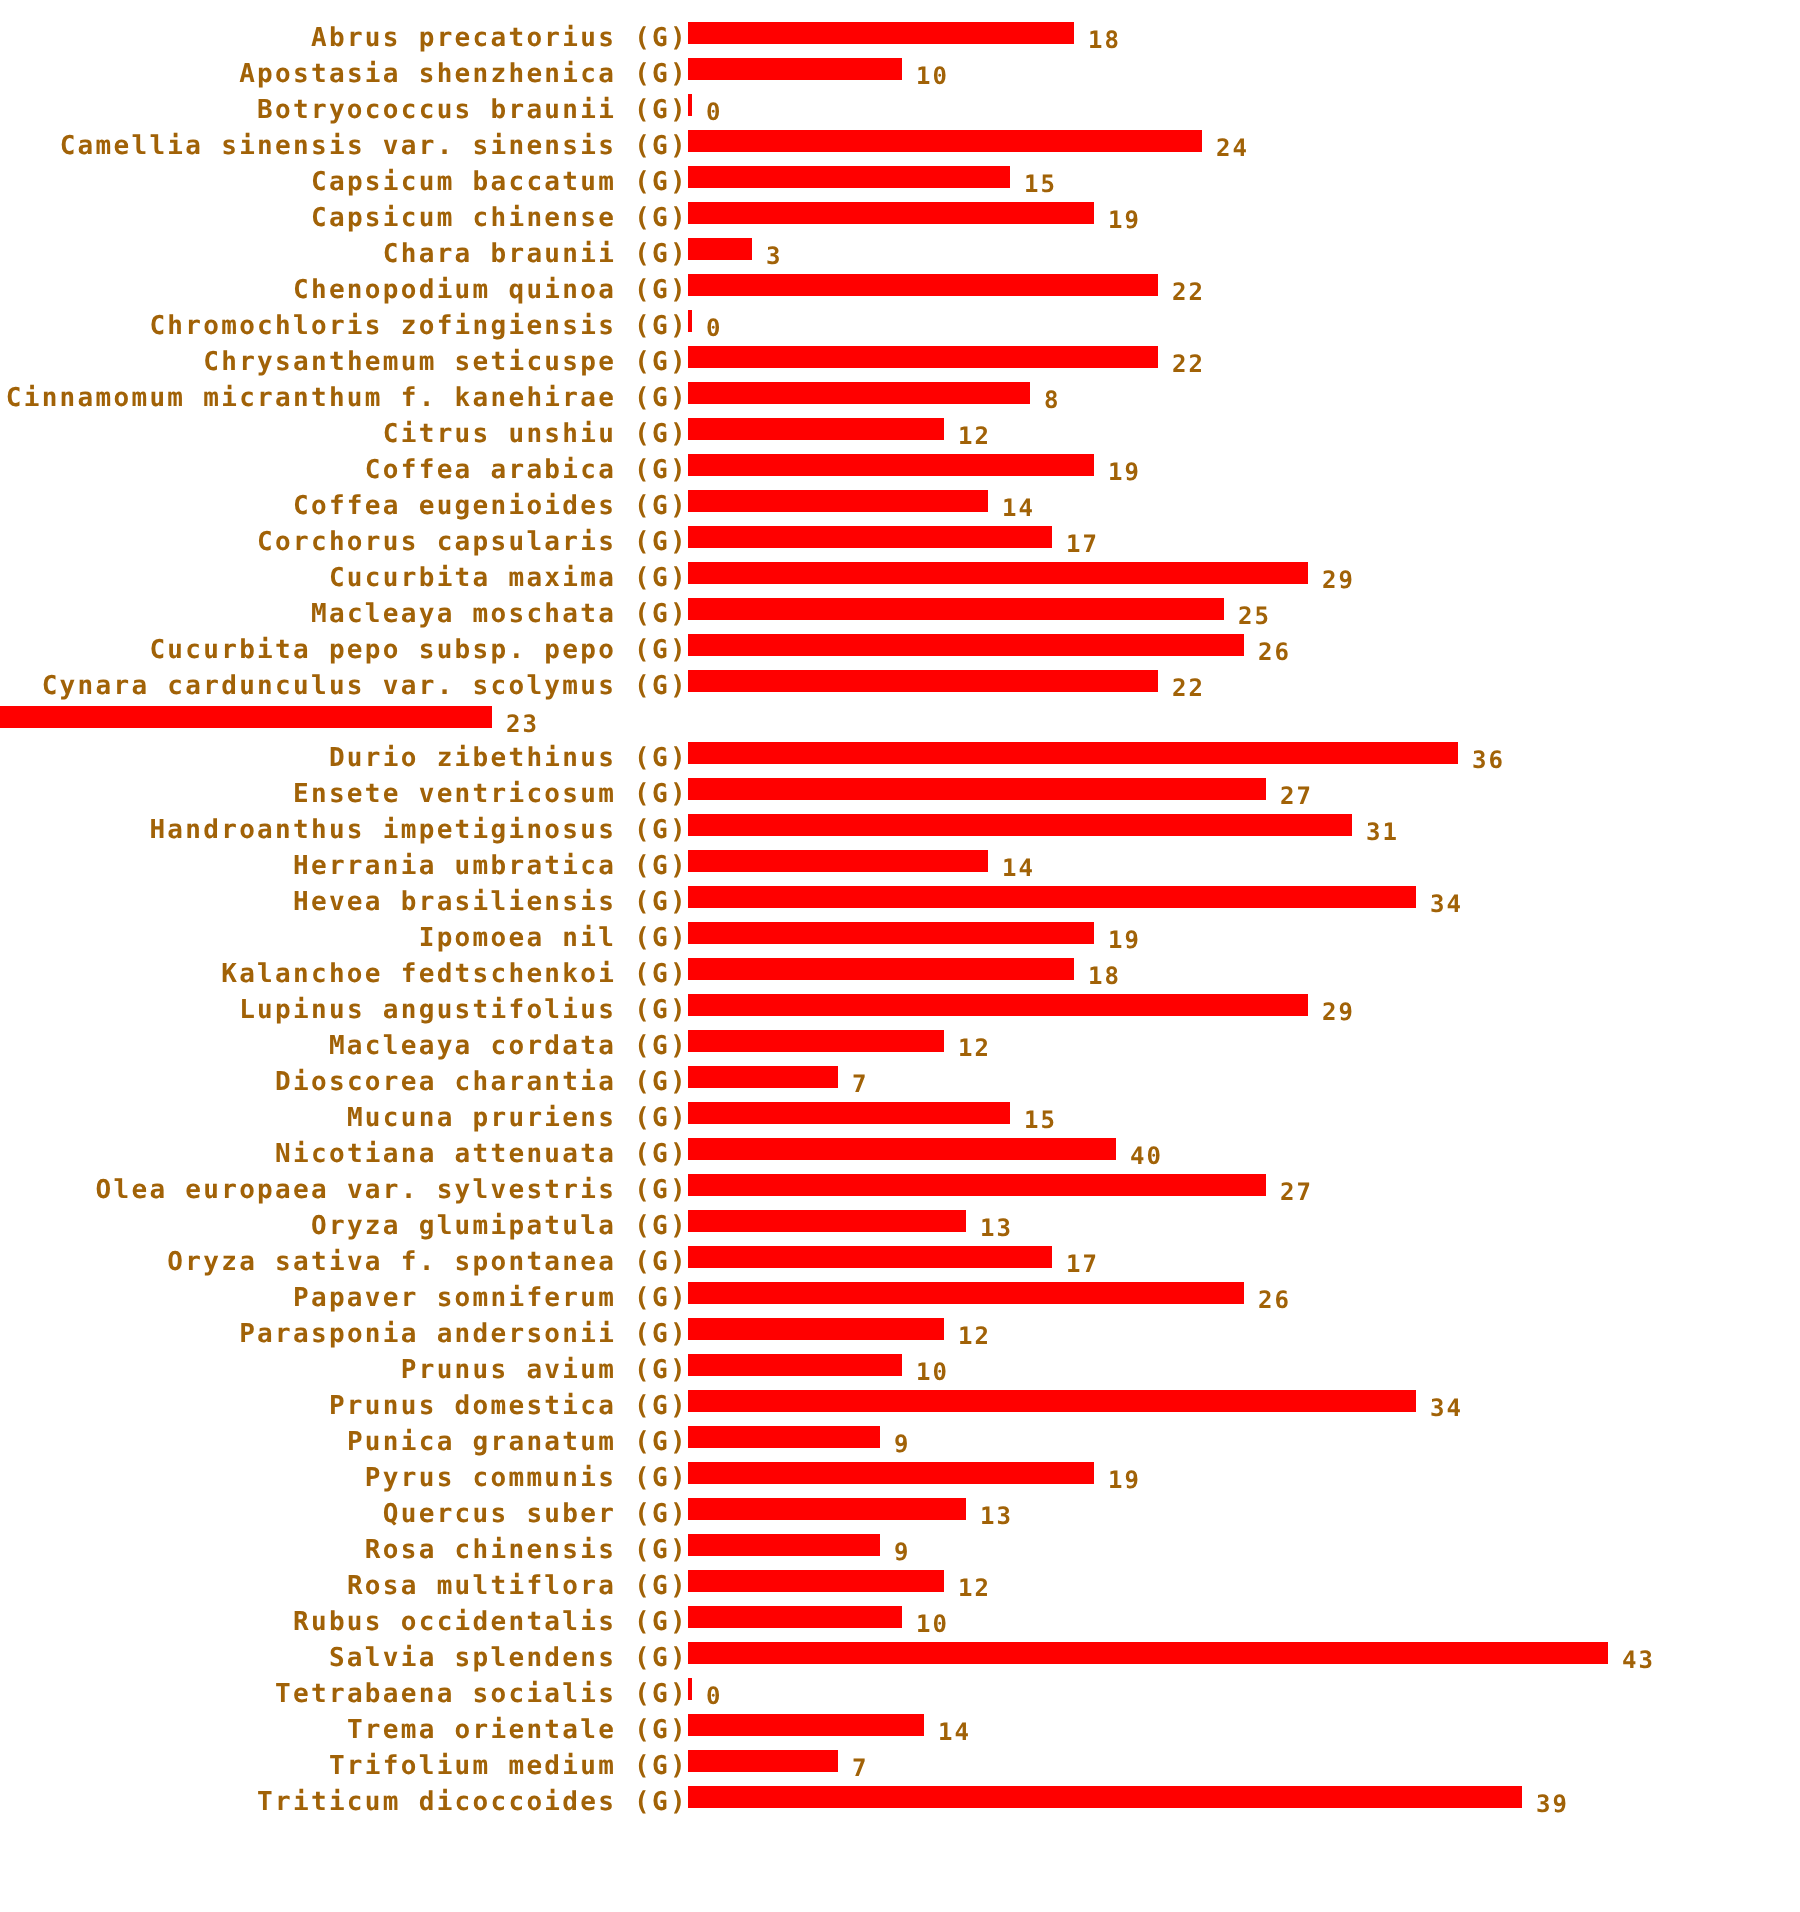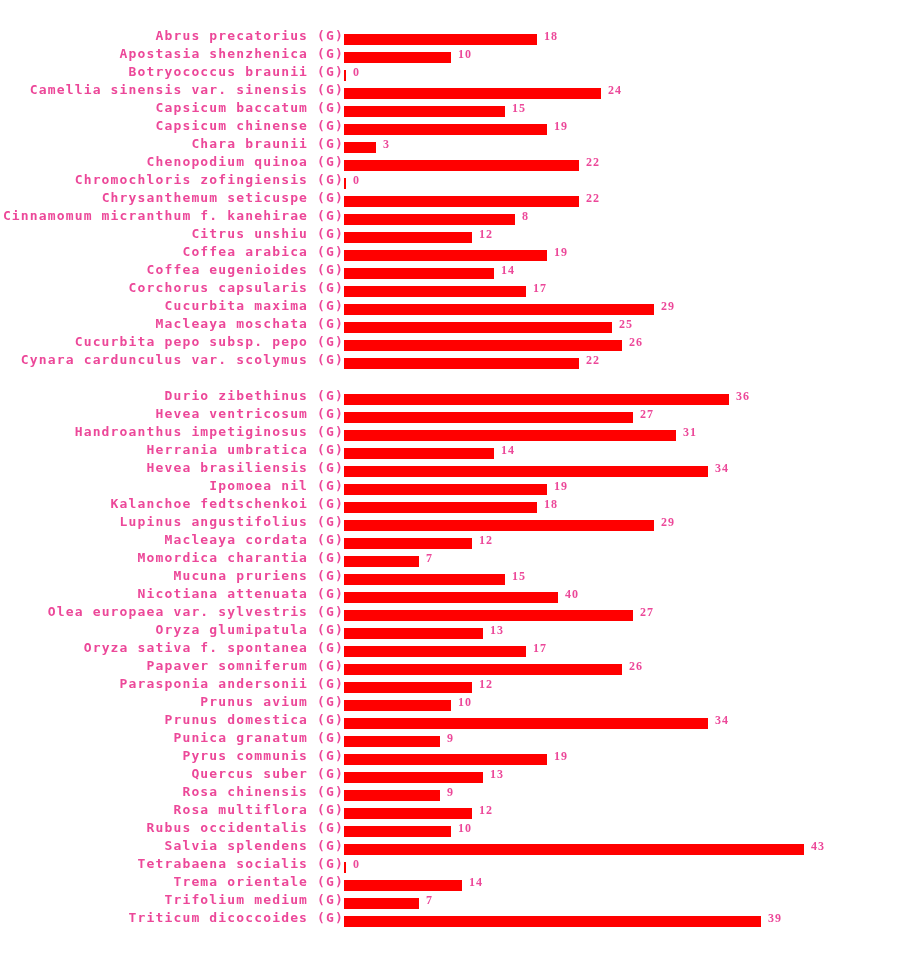--- a/index.html
+++ b/index.html
@@ -30,40 +30,39 @@
     flex: 0 0 344px;
     box-sizing: border-box;
     text-align: right;
     font-size: 13px;
     letter-spacing: 1.15px;
     line-height: 18px;
     overflow: hidden;
   }
   .barzone {
     display: flex;
-    align-items: flex-end;
+    align-items: flex-start;
     height: 18px;
-    font-family: Liberation Serif, serif;
   }
   .bar {
     height: 11px;
     background: #ff0000;
     flex: 0 0 auto;
   }
   .value {
     margin-left: 7px;
     font-size: 12px;
     letter-spacing: 1px;
     line-height: 18px;
   }
 </style>
 </head>
 <body style="background: rgb(255, 255, 255);">
 
-<div id="chart" style="color: #ec4899; margin-top: 16px;">
+<div id="chart" style="color: #a16207;">
   <div class="row">
     <div class="label">Abrus precatorius (G)</div>
     <div class="barzone">
       <div class="bar" style="width: 193px; background: rgb(255, 0, 0);"></div>
       <div class="value">18</div>
     </div>
   </div>
 
   <div class="row">
     <div class="label">Apostasia shenzhenica (G)</div>
@@ -204,33 +203,37 @@
 
   <div class="row">
     <div class="label">Cynara cardunculus var. scolymus (G)</div>
     <div class="barzone">
       <div class="bar" style="width: 235px; background: rgb(255, 0, 0);"></div>
       <div class="value">22</div>
     </div>
   </div>
 
   <div class="row">
+    <div class="barzone">
+      <div class="bar" style="width: 246px; background: rgb(255, 0, 0);"></div>
+      <div class="value">23</div>
+    </div>
   </div>
 
 
   <div class="row">
     <div class="label">Durio zibethinus (G)</div>
     <div class="barzone">
       <div class="bar" style="width: 385px; background: rgb(255, 0, 0);"></div>
       <div class="value">36</div>
     </div>
   </div>
 
   <div class="row">
-    <div class="label">Hevea ventricosum (G)</div>
+    <div class="label">Ensete ventricosum (G)</div>
     <div class="barzone">
       <div class="bar" style="width: 289px; background: rgb(255, 0, 0);"></div>
       <div class="value">27</div>
     </div>
   </div>
 
   <div class="row">
     <div class="label">Handroanthus impetiginosus (G)</div>
     <div class="barzone">
       <div class="bar" style="width: 332px; background: rgb(255, 0, 0);"></div>
@@ -280,21 +283,21 @@
 
   <div class="row">
     <div class="label">Macleaya cordata (G)</div>
     <div class="barzone">
       <div class="bar" style="width: 128px; background: rgb(255, 0, 0);"></div>
       <div class="value">12</div>
     </div>
   </div>
 
   <div class="row">
-    <div class="label">Momordica charantia (G)</div>
+    <div class="label">Dioscorea charantia (G)</div>
     <div class="barzone">
       <div class="bar" style="width: 75px; background: rgb(255, 0, 0);"></div>
       <div class="value">7</div>
     </div>
   </div>
 
   <div class="row">
     <div class="label">Mucuna pruriens (G)</div>
     <div class="barzone">
       <div class="bar" style="width: 161px; background: rgb(255, 0, 0);"></div>

